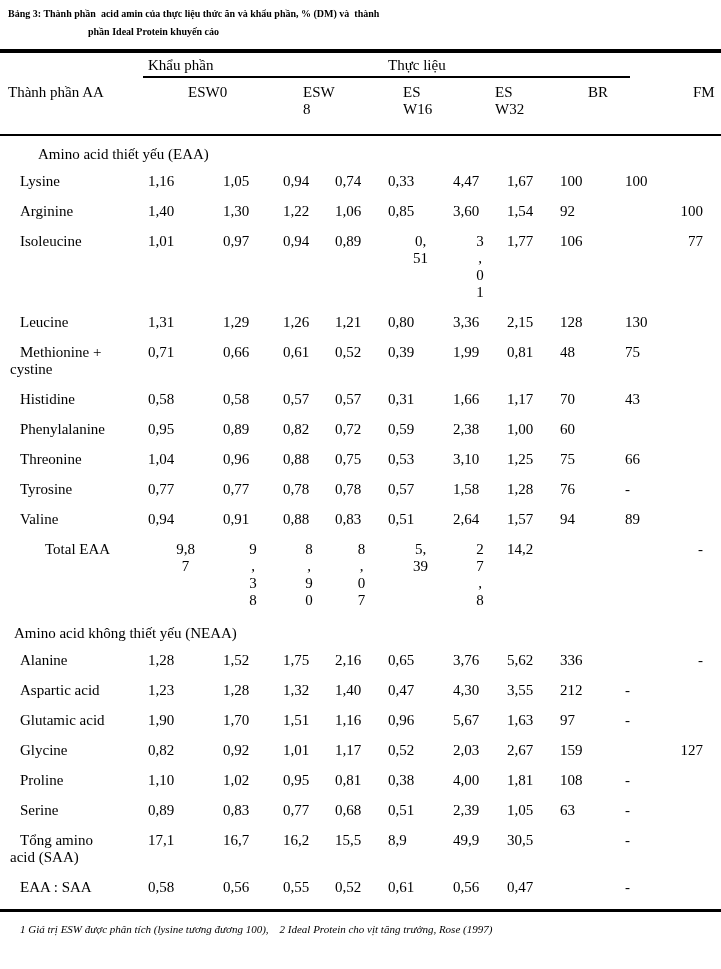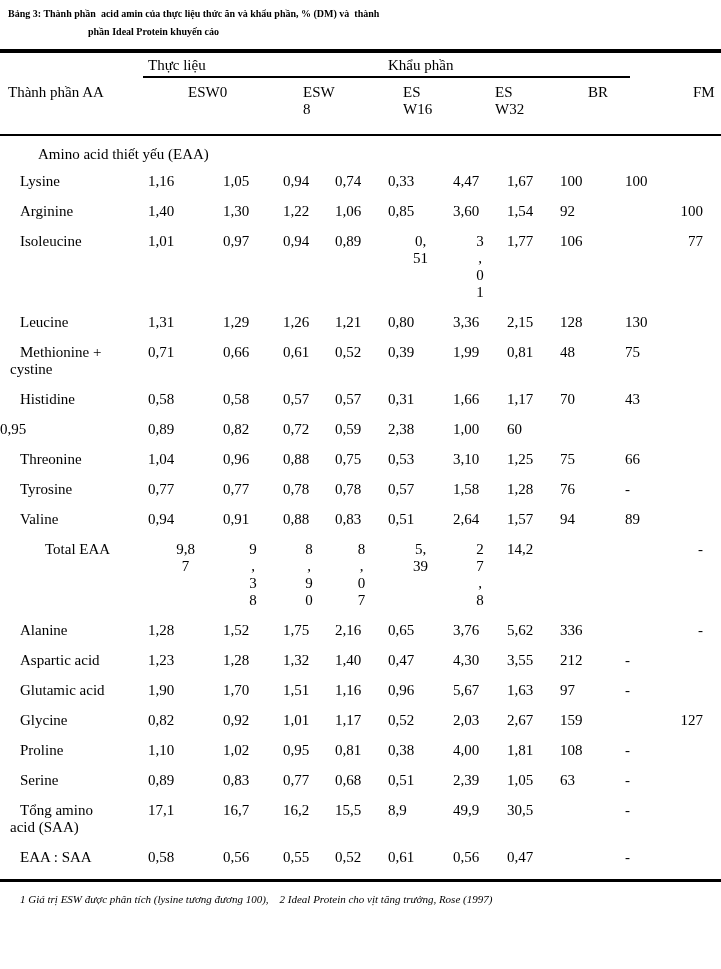--- a/index.html
+++ b/index.html
@@ -47,22 +47,22 @@
 <body>
 
 <div class="title">Bảng 3: Thành phần  acid amin của thực liệu thức ăn và khẩu phần, % (DM) và  thành
 phần Ideal Protein khuyến cáo</div>
 
 <div class="tbl">
   <div class="rule-top"></div>
 
   <div class="grow">
     <div class="c"></div>
+    <div class="c">Khẩu phần</div>
     <div class="c">Thực liệu</div>
-    <div class="c">Khẩu phần</div>
   </div>
   <div class="g-underline"></div>
 
   <div class="hrow" id="colhdr">
       <div class="c lab0">Thành phần AA</div>
       <div class="c">ESW0</div>
       <div class="c">ESW
 8</div>
       <div class="c">ES
 W16</div>
@@ -150,20 +150,21 @@
         <div class="c a-l">0,58</div>
         <div class="c a-l">0,57</div>
         <div class="c a-l">0,57</div>
         <div class="c a-l">0,31</div>
         <div class="c a-l">1,66</div>
         <div class="c a-l">1,17</div>
         <div class="c a-l">70</div>
         <div class="c a-l">43</div>
       </div>
       <div class="trow">
+        <div class="c lab">Phenylalanine</div>
         <div class="c a-l">0,95</div>
         <div class="c a-l">0,89</div>
         <div class="c a-l">0,82</div>
         <div class="c a-l">0,72</div>
         <div class="c a-l">0,59</div>
         <div class="c a-l">2,38</div>
         <div class="c a-l">1,00</div>
         <div class="c a-l">60</div>
       </div>
       <div class="trow">
@@ -221,20 +222,21 @@
         <div class="c a-c">5,
 39</div>
         <div class="c a-c">2
 7
 ,
 8</div>
         <div class="c a-l">14,2</div>
         <div class="c a-l"></div>
         <div class="c a-r">-</div>
       </div>
+      <div class="sec sec-n">Amino acid không thiết yếu (NEAA)</div>
       <div class="trow">
         <div class="c lab">Alanine</div>
         <div class="c a-l">1,28</div>
         <div class="c a-l">1,52</div>
         <div class="c a-l">1,75</div>
         <div class="c a-l">2,16</div>
         <div class="c a-l">0,65</div>
         <div class="c a-l">3,76</div>
         <div class="c a-l">5,62</div>
         <div class="c a-l">336</div>

